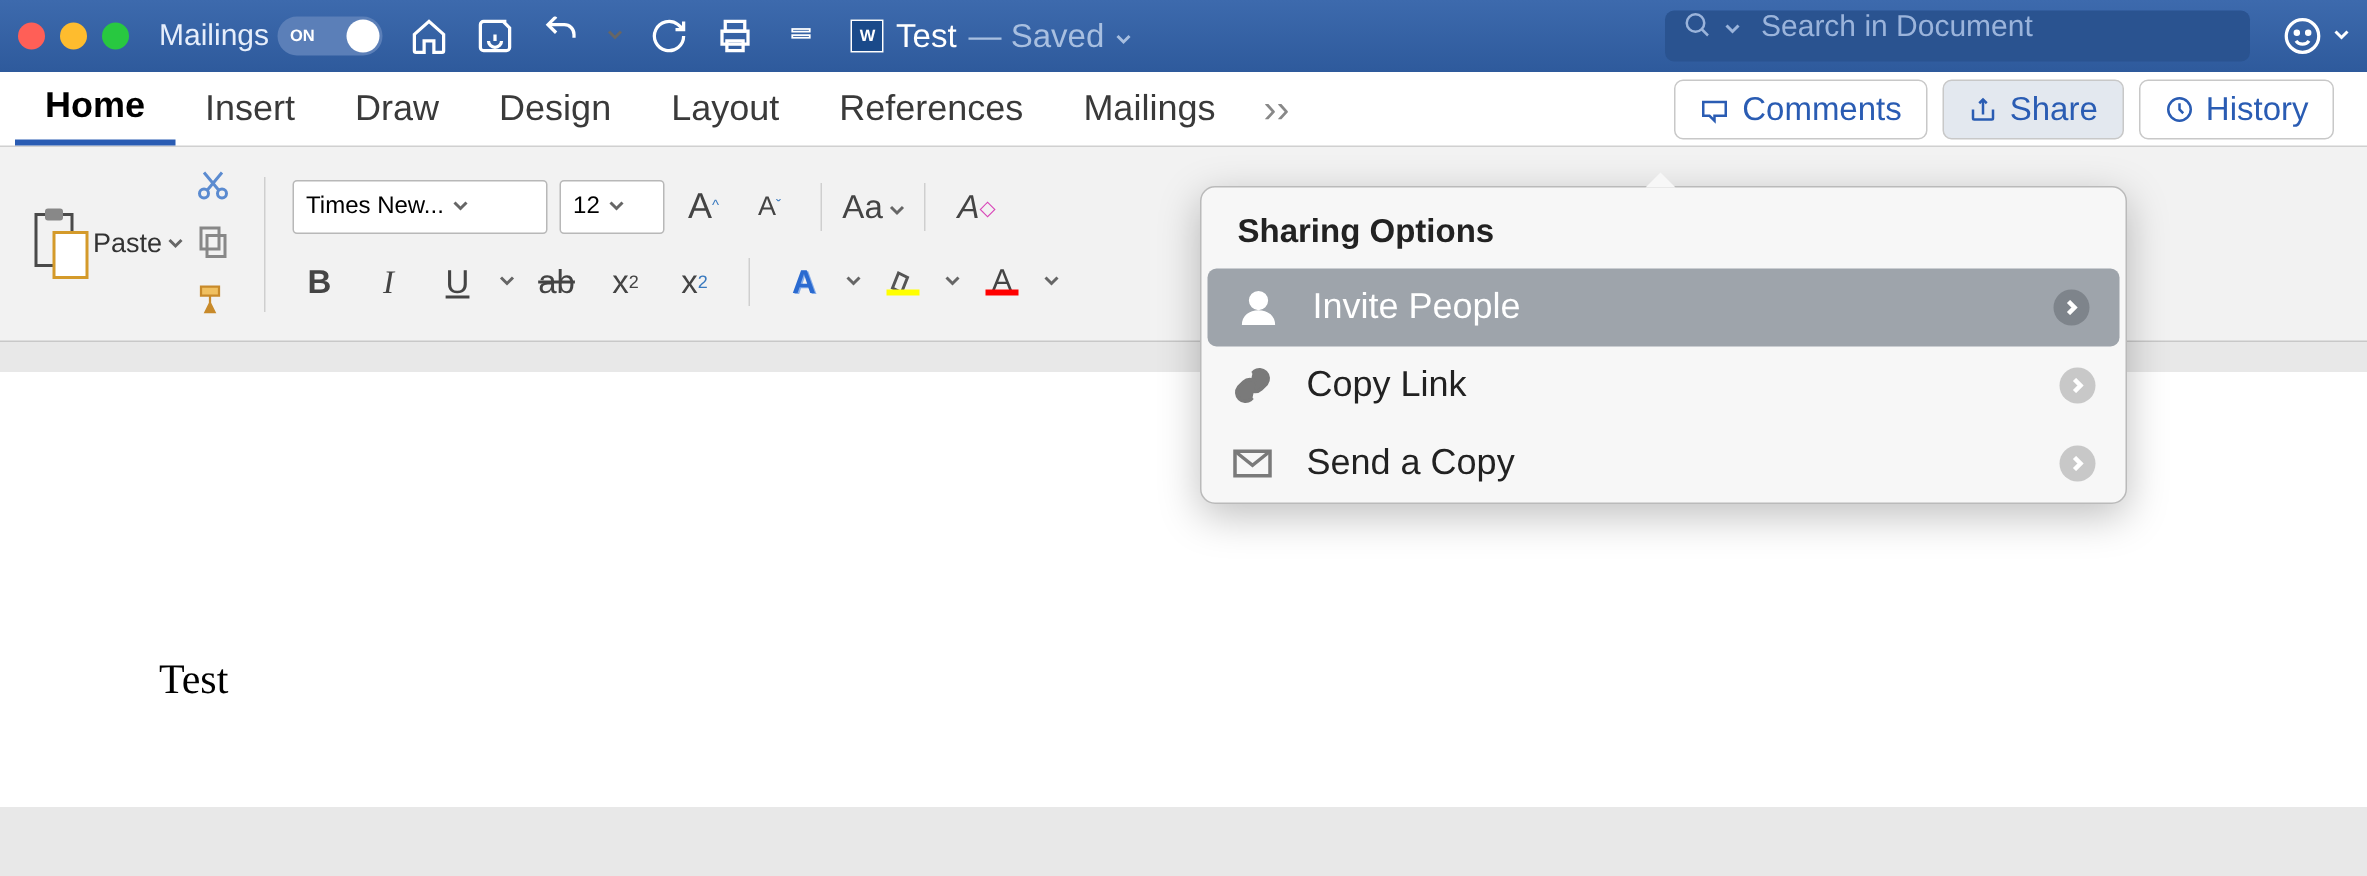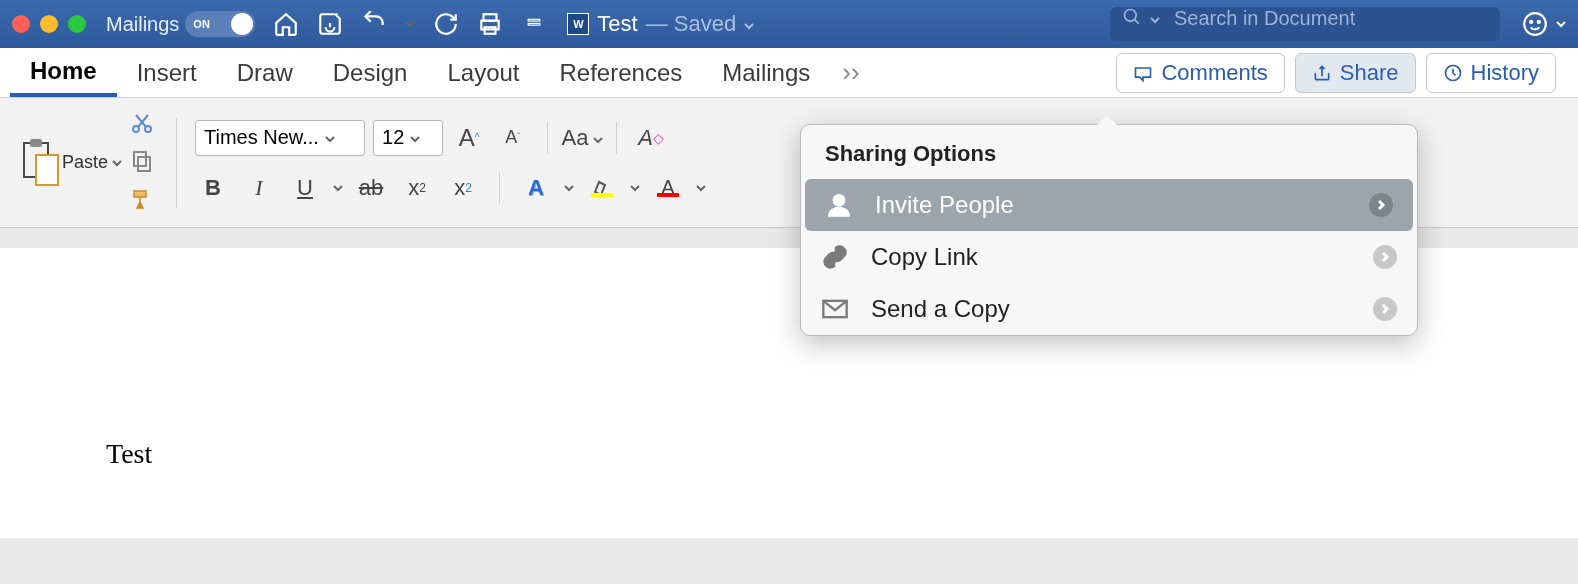--- a/index.html
+++ b/index.html
@@ -61,21 +61,21 @@
   border-bottom:1px solid #c8c8c8; position:relative;
 }
 .paste-group { display:flex; align-items:center; gap:2px; margin-right:4px; }
 .paste-icon { width:42px; height:52px; position:relative; }
 .paste-label { font-size:18px; color:#333; }
 .mini-icons { display:flex; flex-direction:column; gap:10px; margin-left:8px; }
 .mini-icons .mi { width:28px; height:28px; cursor:pointer; }
 .vsep { width:1px; height:90px; background:#cfcfcf; margin:0 18px; }
 
 .font-row { display:flex; align-items:center; gap:8px; }
-.font-select { border:1px solid #b8b8b8; background:#fff; height:36px; padding:0 8px; font-size:20px; display:flex; align-items:center; gap:6px; border-radius:3px; cursor:pointer; }
+.font-select { border:1px solid #b8b8b8; background:#fff; height:36px; padding:0 8px; font-size:16px; display:flex; align-items:center; gap:6px; border-radius:3px; cursor:pointer; }
 .font-name { width:170px; }
 .font-size { width:70px; }
 .fmt-btn { width:36px; height:36px; display:flex; align-items:center; justify-content:center; cursor:pointer; font-size:22px; color:#444; }
 .fmt-row { display:flex; align-items:center; gap:10px; margin-top:14px; }
 .fmt-stack { display:flex; flex-direction:column; }
 .color-bar { height:4px; width:22px; margin-top:-2px; }
 
 
 .share-popup {
   position:absolute; top:124px; left:800px; width:618px;

